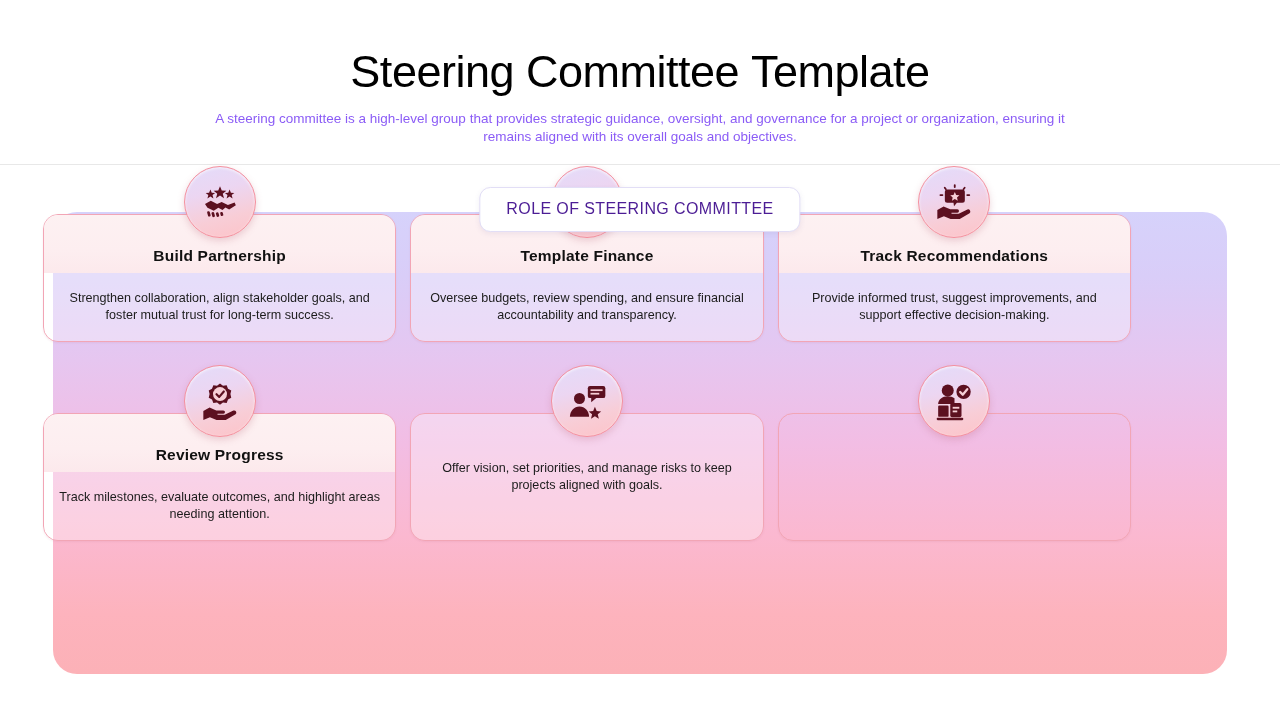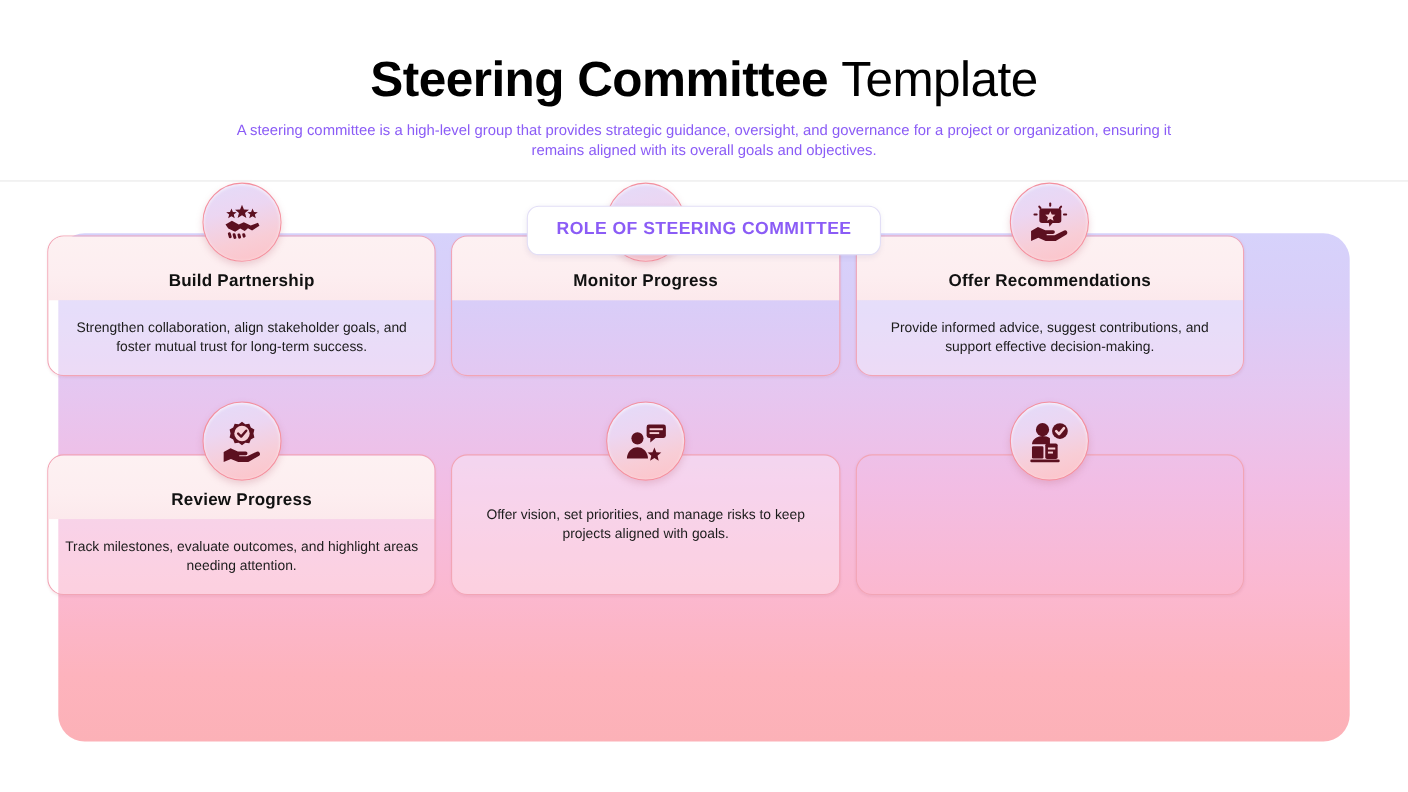--- a/index.html
+++ b/index.html
@@ -21,21 +21,21 @@
     padding-bottom: 18px;
   }
 
   .title {
     font-size: 45px;
     line-height: 56px;
     color: #000000;
     letter-spacing: -0.5px;
     white-space: nowrap;
   }
-  .title-bold   { font-weight: 700; }
+  .title-bold   { font-weight: 400; }
   .title-light  { font-weight: 400; }
 
   .subtitle {
     margin: 10px auto 0 auto;
     width: 890px;
     font-size: 13.5px;
     line-height: 18px;
     color: #8b5cf6;
     font-family: "Liberation Sans", sans-serif;
   }
@@ -54,23 +54,23 @@
     top: 22px;
     z-index: 6;
     background: #ffffff;
     border: 1px solid #e2def6;
     border-radius: 11px;
     padding: 12px 26px 13px 26px;
     box-shadow: 0 2px 5px rgba(120,110,170,0.10);
   }
   .section-pill-label {
     font-size: 16px;
-    font-weight: 700;
+    font-weight: 400;
     letter-spacing: 0.4px;
-    color: #8b5cf6;
+    color: #4c1d95;
     white-space: nowrap;
   }
 
   .panel {
     position: absolute;
     left: 53px;
     top: 47px;
     width: 1174px;
     height: 462px;
     border-radius: 24px;
@@ -238,21 +238,24 @@
               <rect x="30.5" y="20" width="3.6" height="11.5"></rect>
               <rect x="36" y="16.5" width="3.6" height="15"></rect>
               <polyline points="25.5,21 31,16.5 36.5,13.5 41,15" fill="none" stroke="#5c1020" stroke-width="1.8"></polyline>
               <rect x="20.5" y="36.5" width="7" height="3.2"></rect>
               <rect x="14" y="39.3" width="20" height="2.8" rx="1.2"></rect>
             </g>
           </svg>
         </div>
         <div class="card-inner">
           <div class="card-head">
-            <span class="card-title">Monitor Progress</span>
+            <span class="card-title">Template Finance</span>
+          </div>
+          <div class="card-body">
+            <span class="card-desc">Oversee budgets, review spending, and ensure financial accountability and transparency.</span>
           </div>
         </div>
       </div>
 
       <div class="card">
         <div class="icon-badge">
           <svg width="40" height="40" viewBox="0 0 48 48" aria-hidden="true">
             <g class="ic">
               <path d="M16 9 h18 a3 3 0 0 1 3 3 v10 a3 3 0 0 1 -3 3 h-6.5 l-3.5 4 l-0.6 -4 H16 a3 3 0 0 1 -3 -3 V12 a3 3 0 0 1 3 -3 Z"></path>
               <polygon points="25,12 26.6,15.6 30.5,16 27.6,18.6 28.5,22.4 25,20.4 21.5,22.4 22.4,18.6 19.5,16 23.4,15.6" fill="#f6cfd6"></polygon>
@@ -260,24 +263,24 @@
               <rect x="12.5" y="5.6" width="2.2" height="4.4" rx="1.1" transform="rotate(-38 13.6 7.8)"></rect>
               <rect x="35" y="5.6" width="2.2" height="4.4" rx="1.1" transform="rotate(38 36.1 7.8)"></rect>
               <rect x="6.6" y="14.6" width="4.6" height="2.2" rx="1.1"></rect>
               <rect x="38.8" y="14.6" width="4.6" height="2.2" rx="1.1"></rect>
               <path d="M4 33.5 l7.5 -4.2 l8 3.5 h8.5 a2 2 0 0 1 0 4 h-7 v1.4 h8.6 l10.5 -5.2 a2.6 2.6 0 0 1 2.6 4.4 l-11.8 7 h-11 l-8 -3.4 l-7.9 3.4 Z"></path>
             </g>
           </svg>
         </div>
         <div class="card-inner">
           <div class="card-head">
-            <span class="card-title">Offer Recommendations</span>
-          </div>
-          <div class="card-body">
-            <span class="card-desc">Provide informed advice, suggest contributions, and support effective decision-making.</span>
+            <span class="card-title">Track Recommendations</span>
+          </div>
+          <div class="card-body">
+            <span class="card-desc">Provide informed trust, suggest improvements, and support effective decision-making.</span>
           </div>
         </div>
       </div>
 
     </div>
 
     <div class="row row-bottom">
 
       <div class="card">
         <div class="icon-badge">

